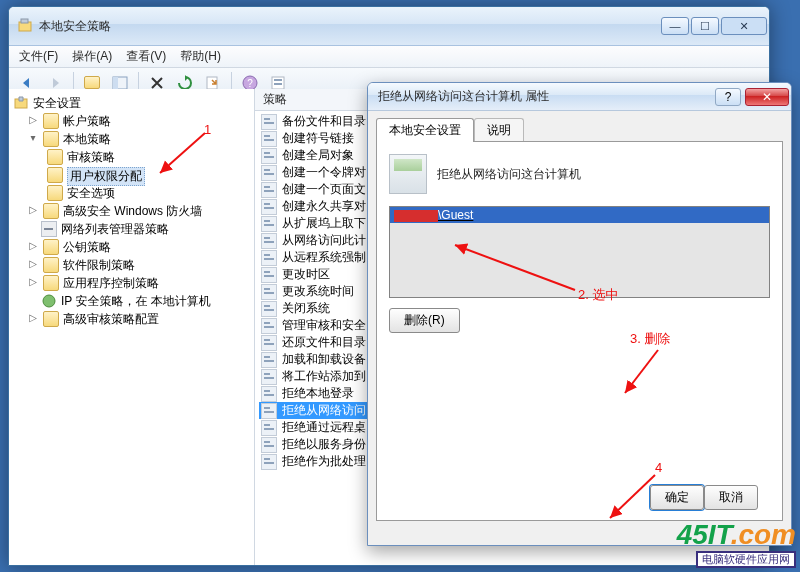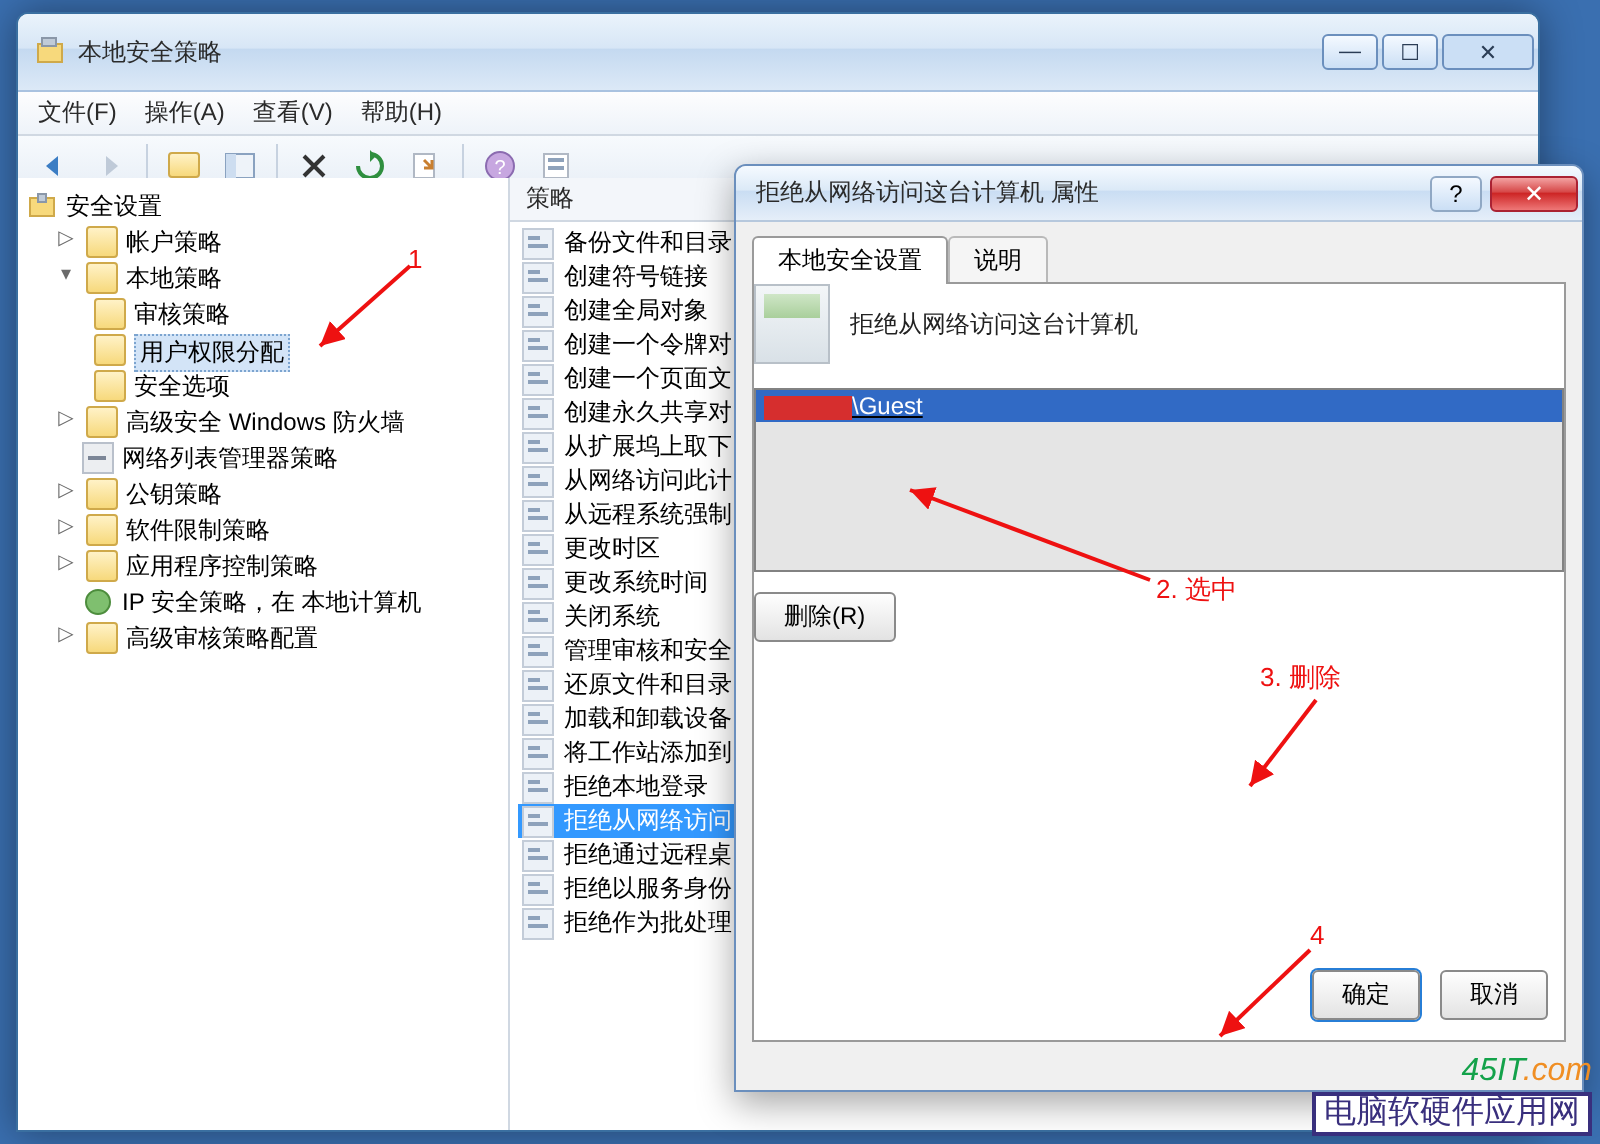--- a/index.html
+++ b/index.html
@@ -86,44 +86,44 @@
   .dlg-title{ flex:1; color:#2b2b2b; }
   .dlg-help{ width:26px; height:18px; border:1px solid #90a8c4; border-radius:3px;
     background:linear-gradient(#f4f9ff,#cbdff5); display:flex; align-items:center; justify-content:center; margin-right:4px;}
   .dlg-close{ width:44px; height:18px; border:1px solid #a23; border-radius:3px;
     background:linear-gradient(#f3a2a2,#d54545 45%,#c22 46%,#e77); color:#fff; display:flex; align-items:center; justify-content:center; font-size:12px;}
 
   .tabstrip { margin:6px 8px 0 8px; display:flex; gap:-1px; }
   .tab { padding:3px 12px; background:#f5f5f5; border:1px solid #b9b9b9; border-bottom:none;
     border-radius:3px 3px 0 0; position:relative; top:1px; }
   .tab.active { background:#fff; border-color:#9a9a9a; z-index:2; }
-  .tabpage { margin:0 8px 8px 8px; background:#fff; border:1px solid #9a9a9a; height:380px; padding:0; position:relative;}
+  .tabpage { margin:0 8px 8px 8px; background:#fff; border:1px solid #9a9a9a; height:380px; padding:12px; position:relative;}
   .sec-title { display:flex; align-items:center; gap:10px; margin-bottom:12px;}
   .server-icon { width:38px; height:40px; border:1px solid #b8c0c8; background:linear-gradient(#f3f6f8,#d9e1e7); position:relative;}
   .server-icon::before{content:""; position:absolute; left:4px; right:4px; top:4px; height:12px; background:linear-gradient(#cfe6c7,#a9cf9b);}
   .sec-head { color:#222; }
   .listbox { border:1px solid #828282; background:#e5e5e5; height:92px; overflow:hidden;text-decoration:underline; }
   .listbox-item { background:#316ac5; color:#fff; padding:1px 4px; }
   .redblock{ display:inline-block; width:44px; height:12px; background:#d62e2e; vertical-align:middle; }
   .btnrow { display:flex; gap:10px; margin-top:10px; }
   .wbtn { padding:3px 14px; background:linear-gradient(#fefefe,#e3e3e3); border:1px solid #8a8a8a; border-radius:3px; }
-  .dlg-footer { position:absolute; right:8px; bottom:10px; display:flex; gap:10px; }
+  .dlg-footer { position:absolute; right:24px; bottom:10px; display:flex; }
   .wbtn.primary { box-shadow: 0 0 0 1px #277ed6; }
 
   
   .anno { position:absolute; color:#e11; font-size:13px; pointer-events:none; z-index:50;}
   svg.arrow { position:absolute; pointer-events:none; z-index:49; }
 
   .watermark {
     position:absolute; right:4px; bottom:4px; z-index:60;
     font-family: Arial, sans-serif; text-align:right; line-height:1;
   }
-  .watermark .big { font-size:16px; font-weight:normal; color:#13a24a; font-style:italic;}
+  .watermark .big { font-size:28px; font-weight:bold; color:#13a24a; font-style:italic;}
   .watermark .big .dot { color:#f08e23;}
-  .watermark .sub { font-size:16px; color:#392f7d; border:2px solid #392f7d; display:inline-block; padding:1px 4px; margin-top:2px; background:#fff;}
+  .watermark .sub { font-size:11px; color:#392f7d; border:2px solid #392f7d; display:inline-block; padding:1px 4px; margin-top:2px; background:#fff;}
 </style>
 </head>
 <body>
 
 <div class="main-window">
   <div class="titlebar">
     <span class="icon">
       <svg width="16" height="16">
           <rect x="2" y="4" width="12" height="9" fill="#f7d97c" stroke="#cfa94a"></rect>
           <rect x="4" y="1" width="7" height="4" fill="#c0cbd8" stroke="#8a97a8"></rect>

